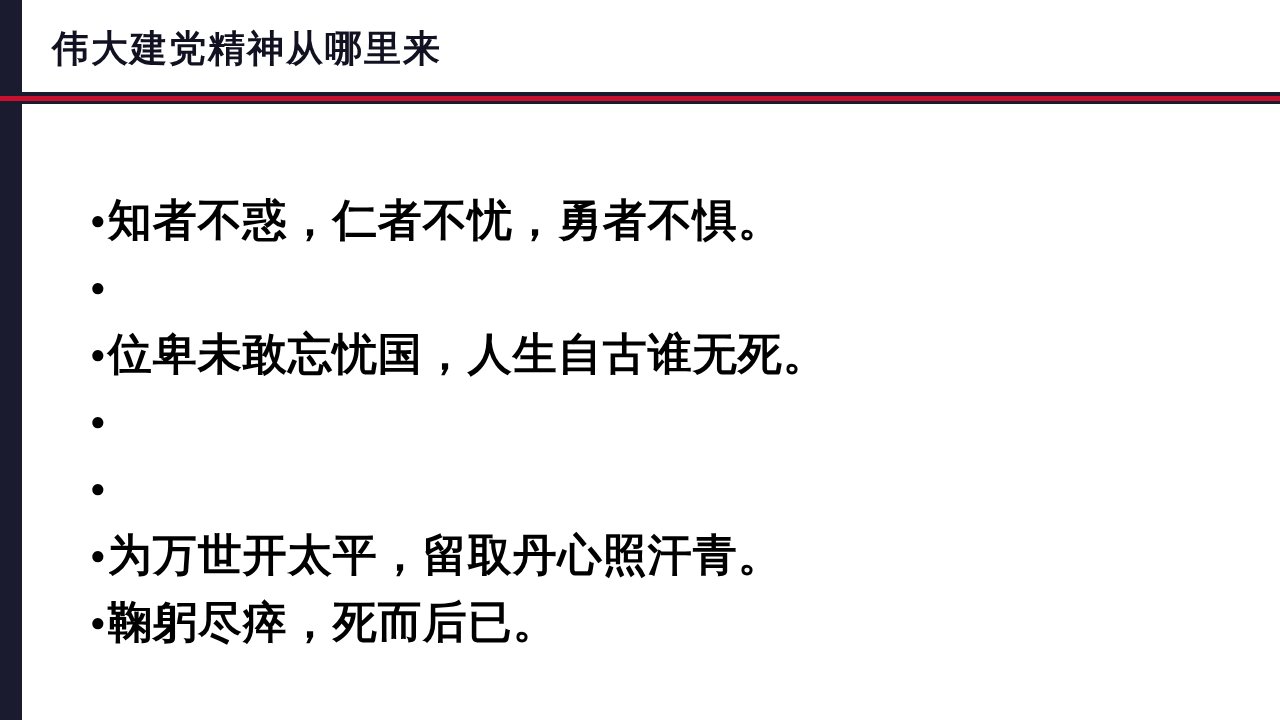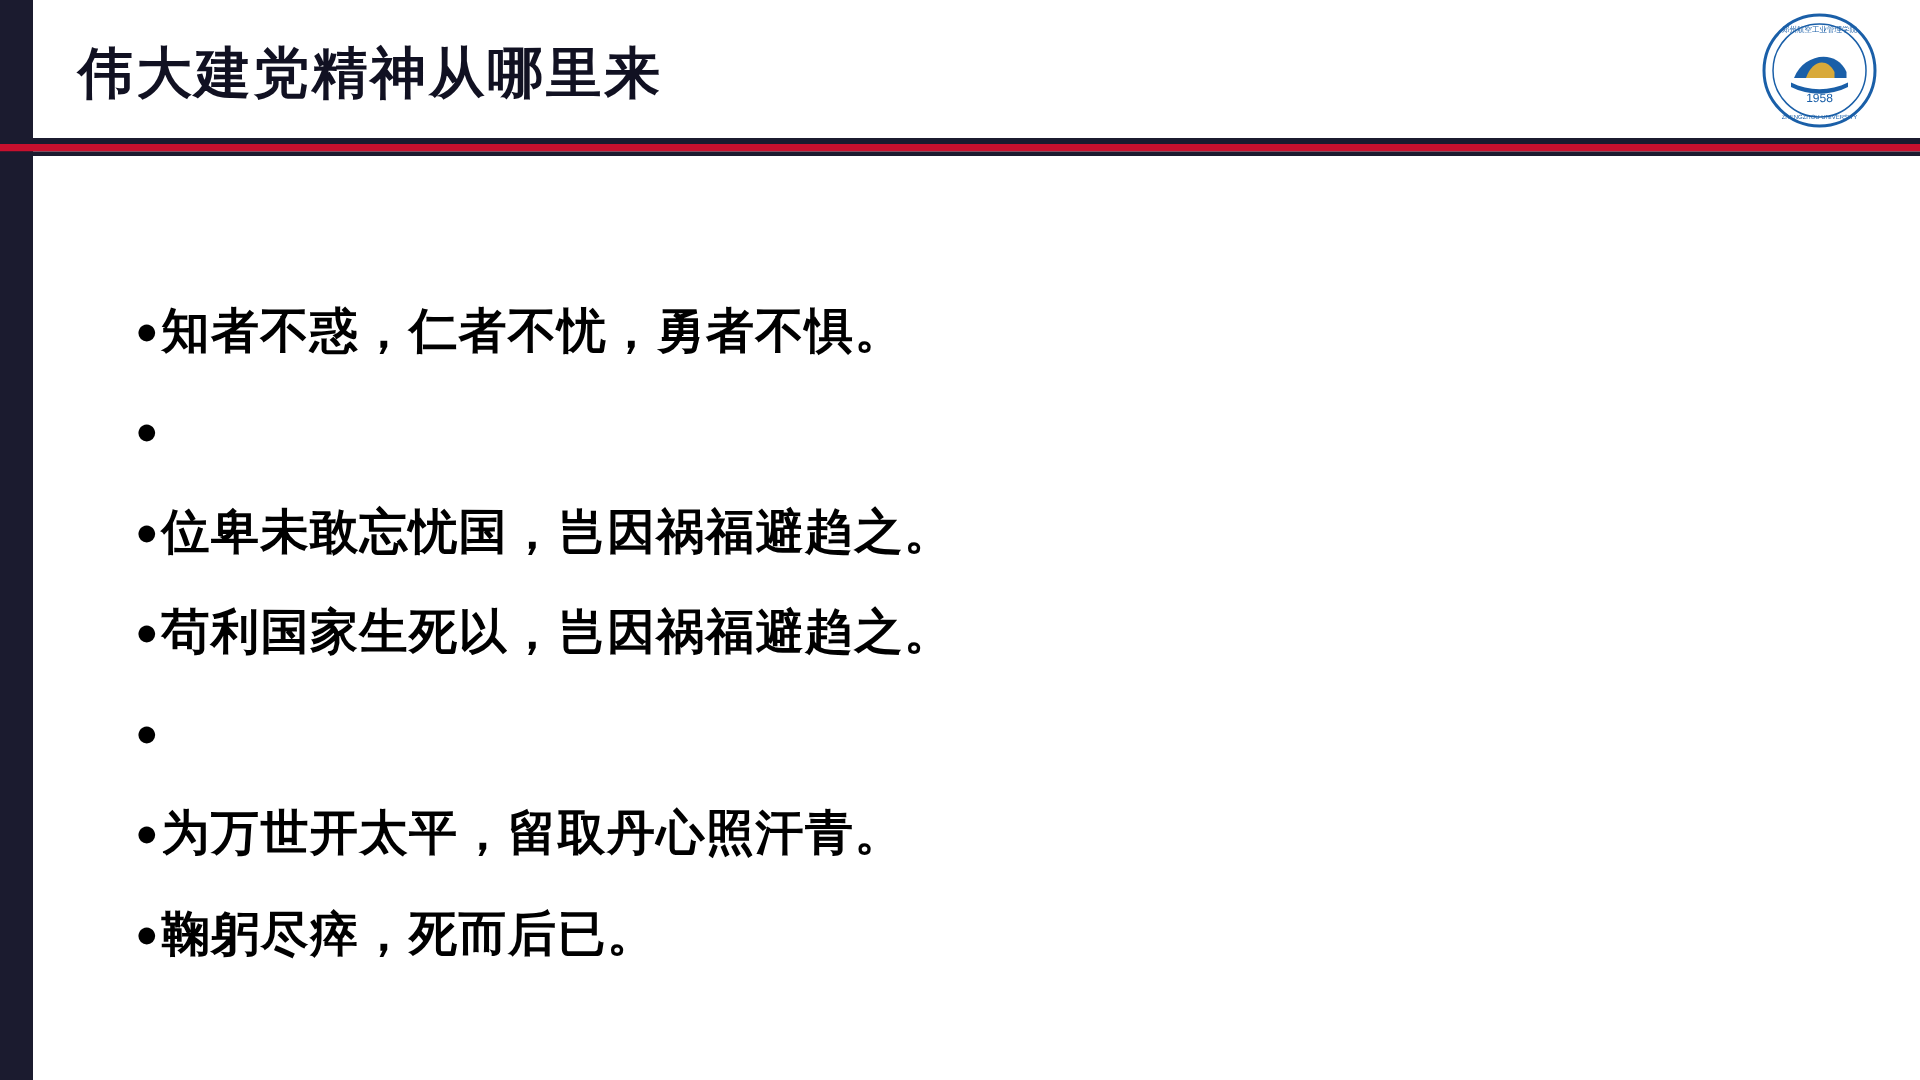--- a/index.html
+++ b/index.html
@@ -97,21 +97,21 @@
   }
   .bullet-dot {
     flex: 0 0 auto;
     font-size: 26px;
     line-height: 40px;
     margin-right: 2px;
     color: #000000;
   }
   .bullet-text {
     font-family: "DejaVu Serif", "Liberation Serif", serif;
-    font-size: 32px;
+    font-size: 44px;
     line-height: 40px;
     font-weight: bold;
     color: #000000;
     letter-spacing: 1px;
     white-space: nowrap;
   }
   
   .corner-block {
     position: absolute;
     left: 0;
@@ -125,56 +125,43 @@
 <body>
 
 <div class="slide">
 
   <div class="left-bar"></div>
 
   <div class="header">
     <div class="slide-title">伟大建党精神从哪里来</div>
   </div>
 
-  <div class="logo">
-    <svg width="78" height="78" viewBox="0 0 78 78" xmlns="http://www.w3.org/2000/svg">
-      <circle cx="39" cy="39" r="37" fill="#ffffff" stroke="#1a5fa8" stroke-width="2"></circle>
-      <circle cx="39" cy="39" r="31" fill="#ffffff" stroke="#1a5fa8" stroke-width="1"></circle>
-      <path d="M22 44 C28 28, 50 24, 57 40 L57 44 Z" fill="#1a5fa8"></path>
-      <path d="M30 44 C34 32, 44 30, 49 40 L49 44 Z" fill="#d8a93a"></path>
-      <path d="M20 47 C32 53, 46 53, 58 47 L58 50 C46 56, 32 56, 20 50 Z" fill="#1a5fa8"></path>
-      <text x="39" y="60" text-anchor="middle" font-family="'Liberation Sans', sans-serif" font-size="8" fill="#1a5fa8">1958</text>
-      <text x="39" y="13" text-anchor="middle" font-family="'Liberation Sans', sans-serif" font-size="5" fill="#1a5fa8">郑州航空工业管理学院</text>
-      <text x="39" y="71" text-anchor="middle" font-family="'Liberation Sans', sans-serif" font-size="4" fill="#1a5fa8">ZHENGZHOU UNIVERSITY</text>
-    </svg>
-  </div>
 
   <div class="rule-dark"></div>
   <div class="rule-red"></div>
   <div class="rule-dark-2"></div>
 
   <div class="content">
 
     <div class="bullet-line">
       <span class="bullet-dot">●</span>
       <span class="bullet-text">知者不惑，仁者不忧，勇者不惧。</span>
     </div>
 
     <div class="bullet-line">
       <span class="bullet-dot">●</span>
     </div>
 
     <div class="bullet-line">
       <span class="bullet-dot">●</span>
-      <span class="bullet-text">位卑未敢忘忧国，岂因祸福避趋之。</span>
+      <span class="bullet-text">位卑未敢忘忧国，人生自古谁无死。</span>
     </div>
 
     <div class="bullet-line">
       <span class="bullet-dot">●</span>
-      <span class="bullet-text">苟利国家生死以，岂因祸福避趋之。</span>
     </div>
 
     <div class="bullet-line">
       <span class="bullet-dot">●</span>
     </div>
 
     <div class="bullet-line">
       <span class="bullet-dot">●</span>
       <span class="bullet-text">为万世开太平，留取丹心照汗青。</span>
     </div>

